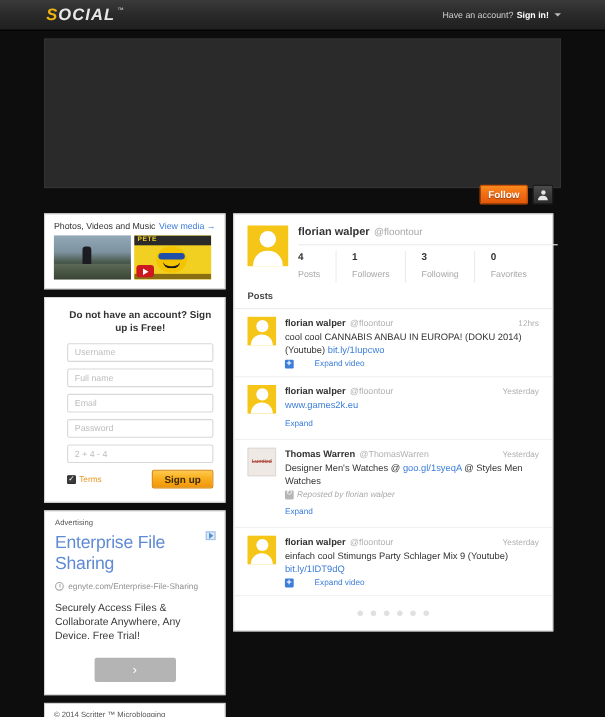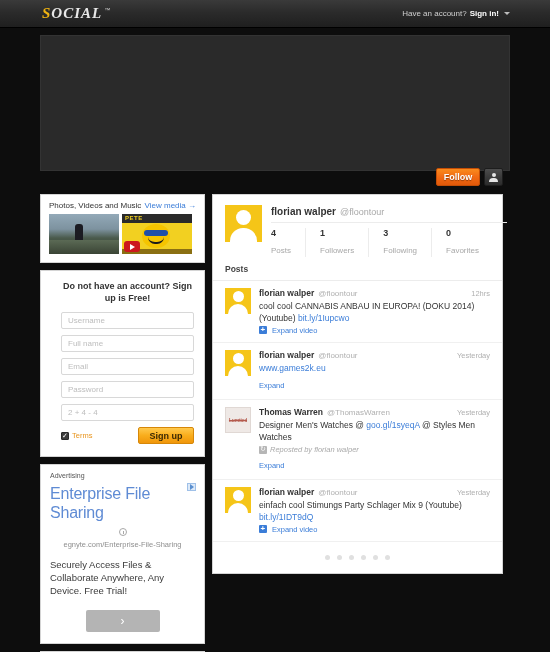--- a/index.html
+++ b/index.html
@@ -13,21 +13,21 @@
   
   .topnav {
     height: 28px; width: 100%;
     background: linear-gradient(to bottom, #3a3a3a 0%, #2b2b2b 45%, #1f1f1f 100%);
     border-bottom: 1px solid #000;
     display: flex; align-items: center;
     position: relative;
   }
   .logo-wrap { margin-left: 42px; display: flex; align-items: flex-start; }
   .logo {
-    font-family: Liberation Serif, serif;
+    font-family: Liberation Sans, sans-serif;
     font-size: 15px; font-weight: bold; letter-spacing: 1px;
     font-style: italic;
     color: #e8e8e8;
   }
   .logo .s { color: #f0b411; }
   .logo-tm { color: #cfcfcf; font-size: 6px; margin-left: 2px; margin-top: 2px; }
   .nav-right {
     position: absolute; right: 40px;
     font-size: 8px; color: #cfcfcf;
     display: flex; align-items: center; gap: 3px;
@@ -202,21 +202,21 @@
   .ad-info .t {
     width: 0; height: 0;
     border-top: 3px solid transparent;
     border-bottom: 3px solid transparent;
     border-left: 4px solid #5a8fcf;
   }
   .ad-head {
     font-size: 16px; color: #5f8bd4; line-height: 19px;
     font-weight: normal; margin-bottom: 6px; letter-spacing: -.2px;
   }
-  .ad-url-row { display: flex; align-items: center; gap: 4px; margin-bottom: 9px; flex-direction: column; }
+  .ad-url-row { display: flex; align-items: center; gap: 4px; margin-bottom: 9px; }
   .ad-clock {
     width: 8px; height: 8px; border: 1px solid #a8a8a8; border-radius: 50%;
     position: relative; flex: none;
   }
   .ad-clock:after {
     content:''; position:absolute; left:3px; top:1.5px;
     width:1px; height:3px; background:#a8a8a8;
   }
   .ad-url { font-size: 7.5px; color: #8f8f8f; }
   .ad-desc { font-size: 9.5px; color: #3a3a3a; line-height: 13px; margin-bottom: 13px; }
@@ -298,21 +298,21 @@
   .repost-row { display: flex; align-items: center; gap: 3px; margin-top: 2px; }
   .repost-ico {
     width: 8px; height: 8px; background: #b6b6b6; border-radius: 1px;
     position: relative; flex: none;
   }
   .repost-ico:after {
     content:'↻'; position:absolute; left:1px; top:-2px;
     font-size: 7px; color: #fff; line-height: 10px;
   }
   .repost-txt { font-size: 7.5px; color: #aaa; font-style: italic; }
-  .expand-row { display: flex; align-items: flex-start; gap: 5px; margin-top: 2px; }
+  .expand-row { display: flex; align-items: flex-end; gap: 19px; margin-top: 2px; }
   .expand-ico {
     width: 8px; height: 8px; background: #3b7dd8; border-radius: 1px;
     position: relative; flex: none;
   }
   .expand-ico:after {
     content:'+'; position:absolute; left:1.5px; top:-1px;
     font-size: 8px; color: #fff; line-height: 9px; font-weight: bold;
   }
   .expand-txt { font-size: 7.5px; color: #3b7dd8; cursor: pointer; }
   .expand-plain { font-size: 7.5px; color: #3b7dd8; cursor: pointer; margin-top: 2px; display: inline-block; }

